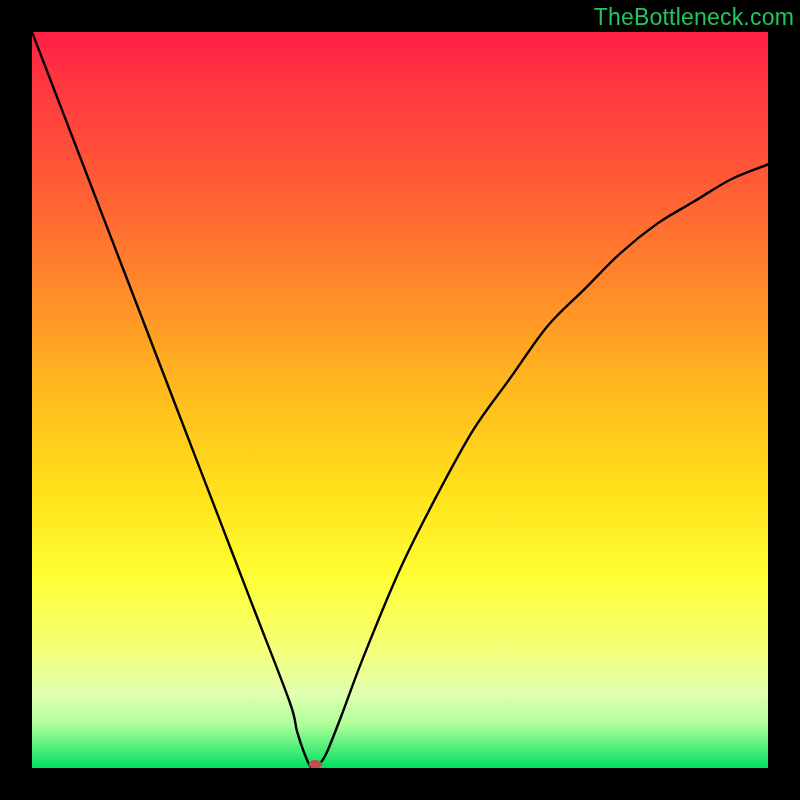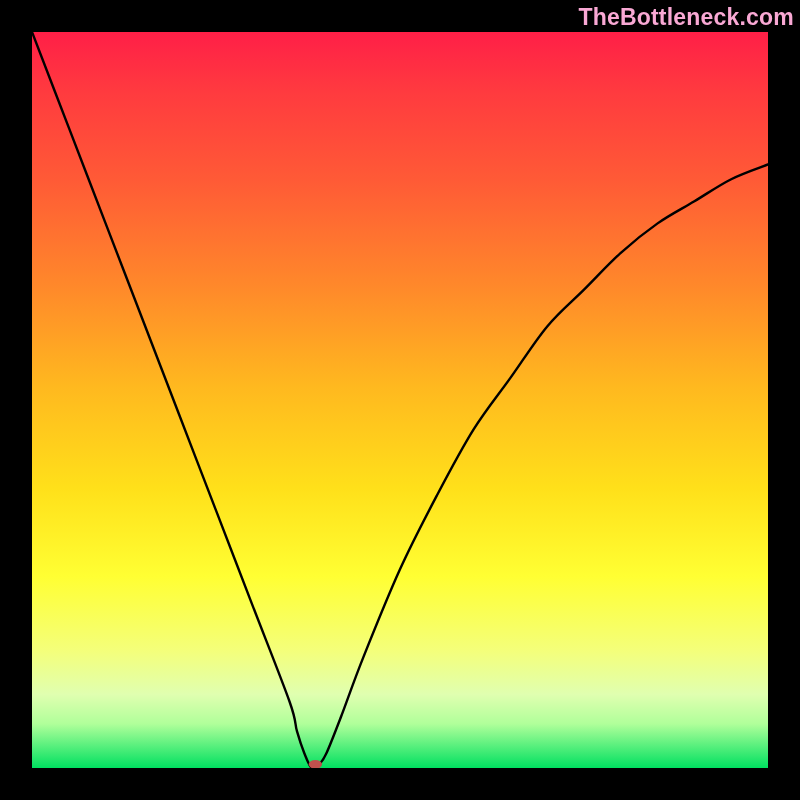--- a/index.html
+++ b/index.html
@@ -38,24 +38,23 @@
       #f4ff7a 84%,
       #e0ffb0 90%,
       #b0ff9a 94%,
       #00e060 100%
     );
   }
   .watermark {
     position: absolute;
     right: 6px;
     top: 4px;
-    color: #f9a8d4;
+    color: #22c55e;
     font-size: 23px;
     letter-spacing: 0.2px;
-    font-weight: bold;
   }
   .svg-layer {
     position: absolute;
     left: 32px;
     top: 32px;
     width: 736px;
     height: 736px;
   }
 </style>
 </head>

